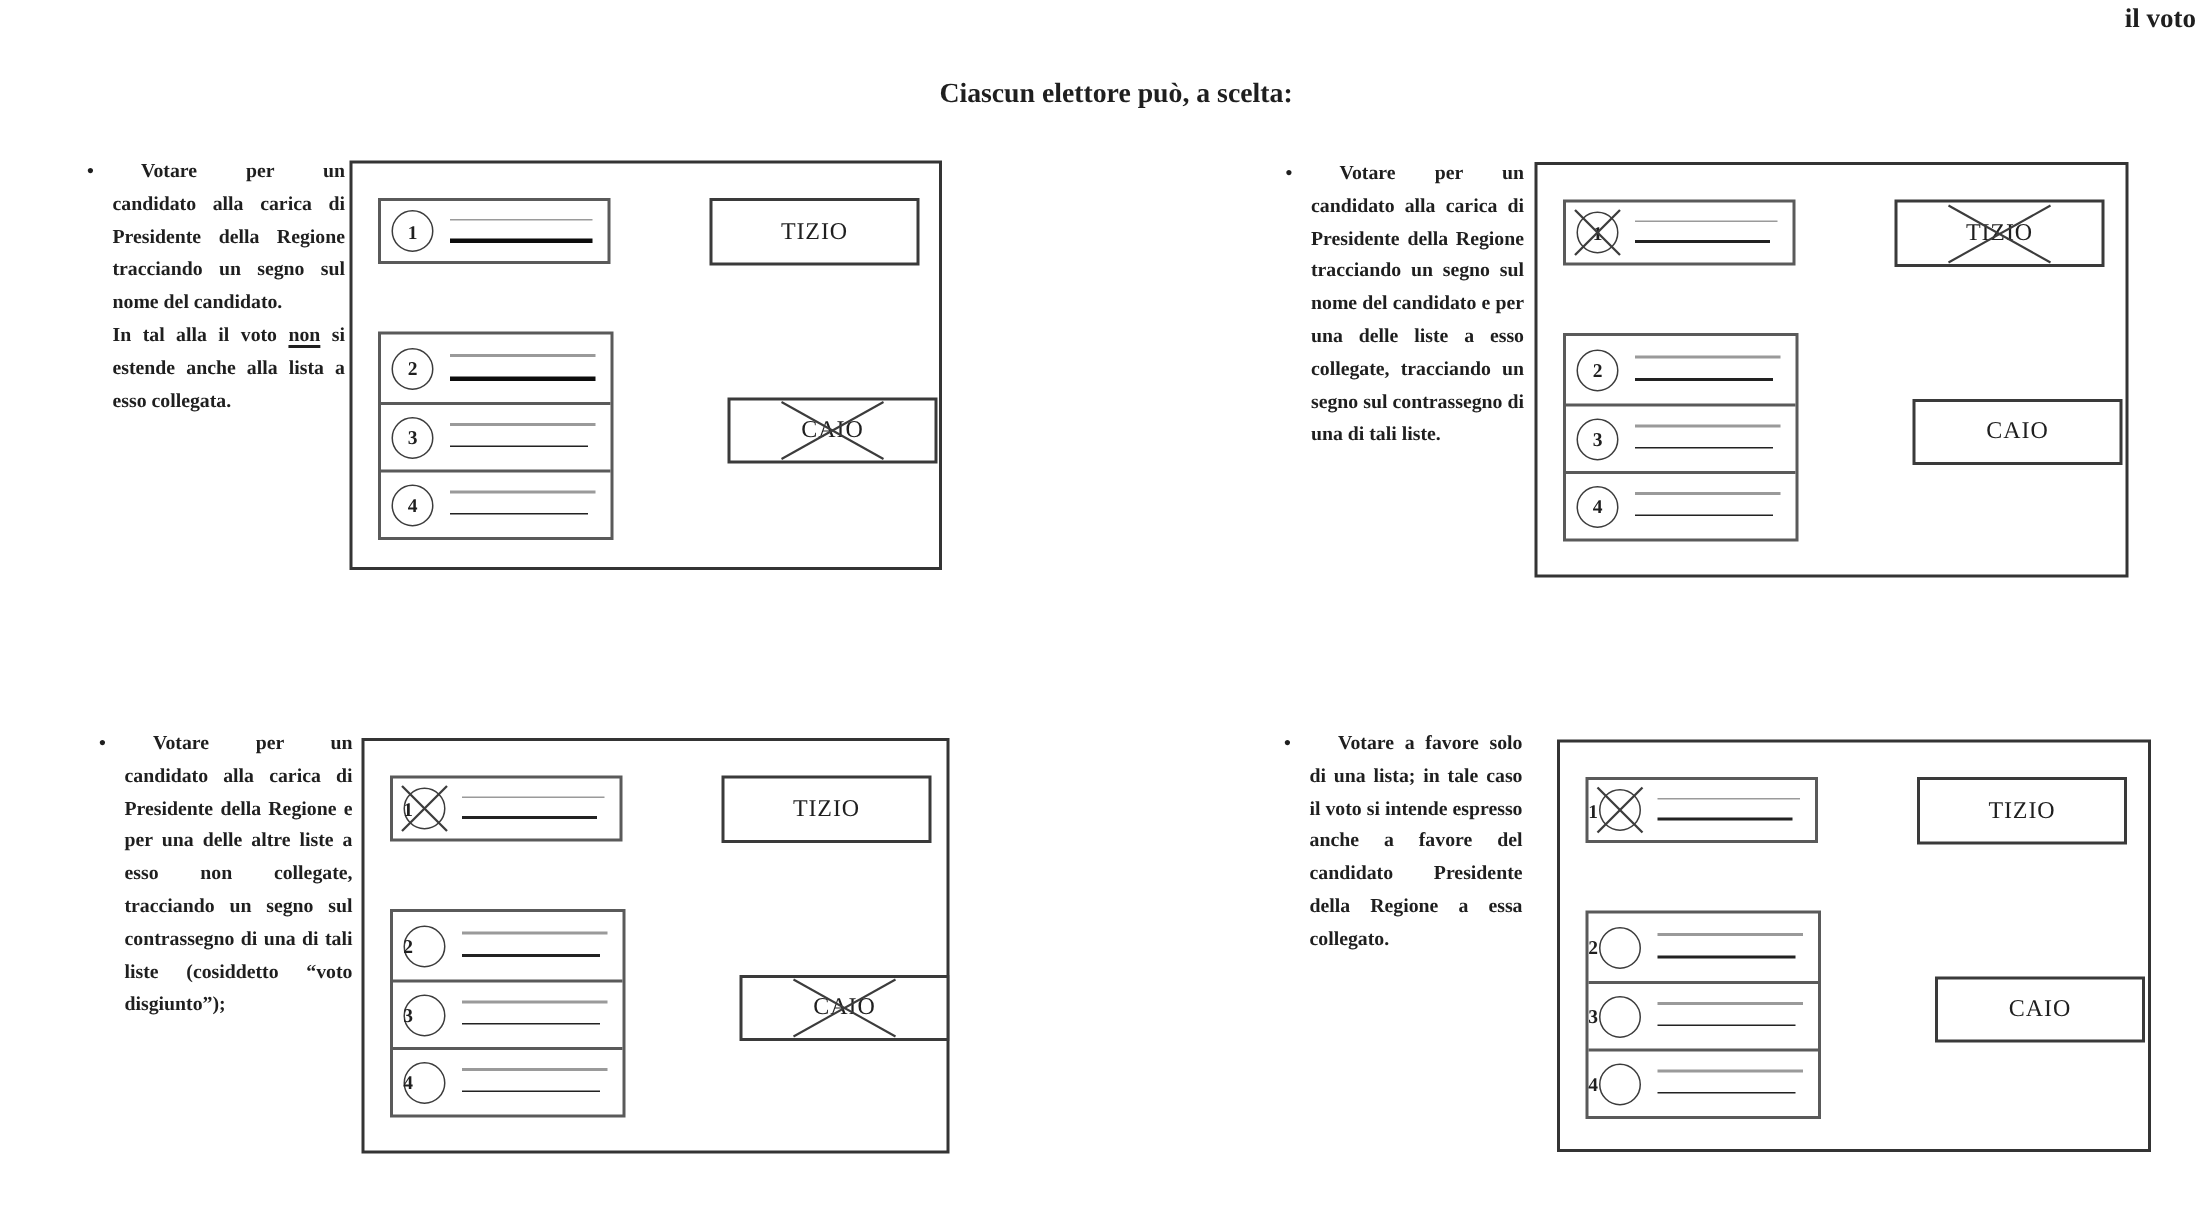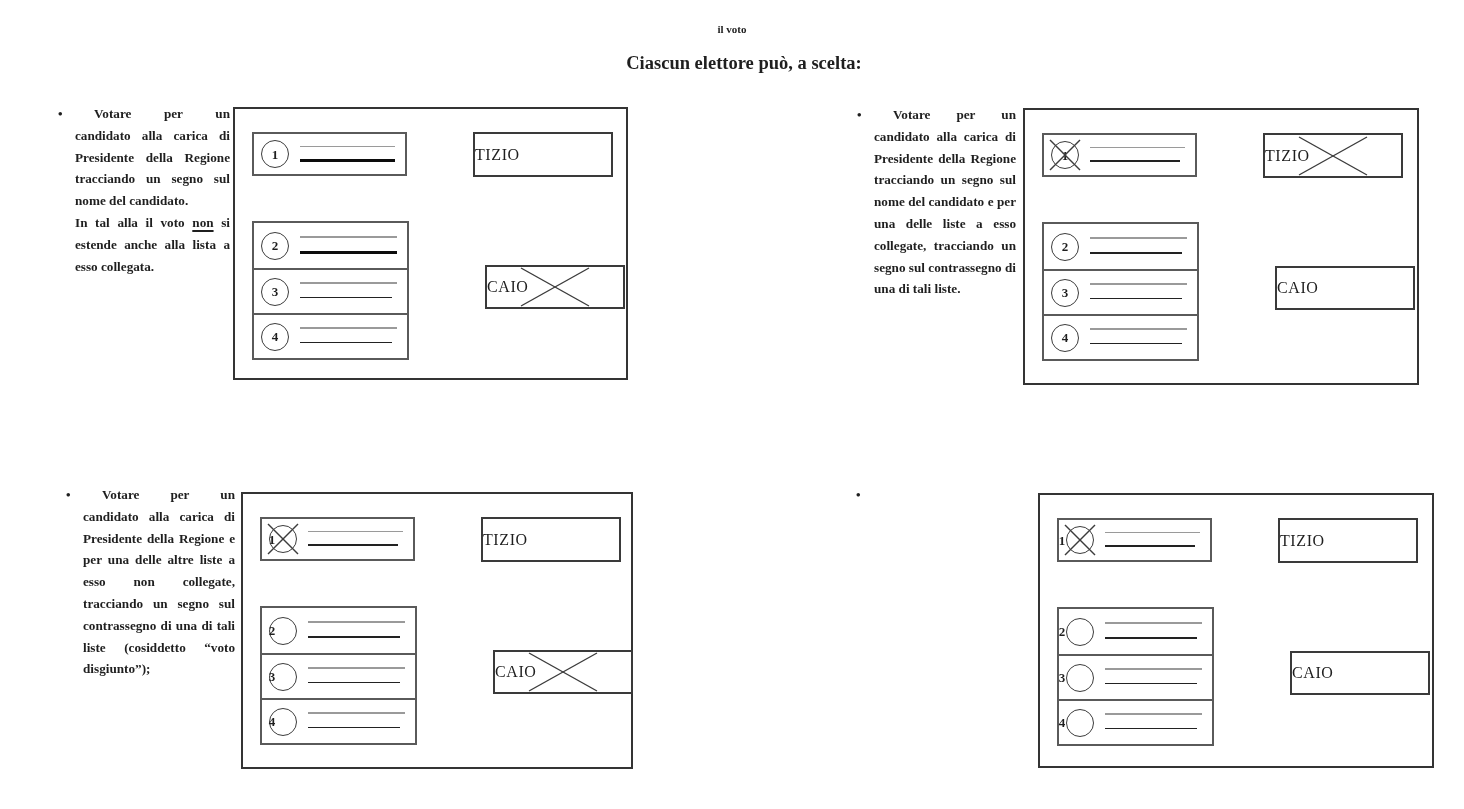--- a/index.html
+++ b/index.html
@@ -7,21 +7,21 @@
   body {
     width: 1464px; height: 809px;
     position: relative;
     background: #ffffff;
     color: #1f1f1f;
     font-family: "Liberation Serif", serif;
     overflow: hidden;
   }
   .page-title {
     position: absolute; top: 2px; left: 0; width: 100%;
-    text-align: center; font-size: 11px; font-weight: bold; margin-top: 21px;
+    text-align: right; font-size: 18px; font-weight: bold;
   }
   .page-subtitle {
     position: absolute; top: 53px; left: 0; width: 100%;
     text-align: center; font-size: 18.5px; font-weight: bold; margin-left: 12px;
   }
 
   
   .text-block {
     position: absolute;
     font-size: 13.2px; line-height: 21.8px;
@@ -58,21 +58,21 @@
 
   .lines { position: absolute; left: 46px; right: 10px; top: 0; height: 100%; }
   .line { position: absolute; left: 0; right: 0; }
   .l1 { top: 29%; height: 1.8px; background: #9a9a9a; }
   .l2 { top: 62%; height: 1.8px; background: #222222; right: 5px; }
   .l2.thick { height: 3px; background: #0c0c0c; right: 0; }
 
   .cand {
     position: absolute; width: 140px; height: 45px;
     border: 2px solid #3a3a3a; background: #fff;
-    display: flex; align-items: center; justify-content: flex-start;
+    display: flex; align-items: center; justify-content: center;
   }
   .cand.tizio { left: 238px; top: 23px; }
   .cand.caio  { left: 238px; top: 156px; height: 44px; margin-left: 12px; }
   .clabel { font-size: 16px; letter-spacing: 0.6px; }
   .candcross {
     position: absolute; left: 50%; top: 50%; transform: translate(-50%,-50%);
     width: 72px; height: 46px; overflow: visible;
   }
   .candcross line { stroke: #3c3c3c; stroke-width: 1.4; }
 </style>
@@ -251,20 +251,21 @@
       <span class="clabel">CAIO</span>
       <svg class="candcross" viewBox="0 0 72 46">
         <line x1="2" y1="4" x2="70" y2="42"></line>
         <line x1="70" y1="4" x2="2" y2="42"></line>
       </svg>
     </div>
   </div>
 
 <div class="text-block" style="left:854px; top:484px; width:161px;">
     <span class="bullet">•</span>
+    <p class="first"><span>Votare a favore solo di una lista; in tale caso il voto si intende espresso anche a favore del candidato Presidente della Regione a essa collegato.</span></p>
   </div>
 <div class="ballot" style="left:1038px; top:493px; width:396px; height:275px;">
     <div class="lbox list1">
       <div class="circle">
         <span class="num" style="left: calc(50% - 18px);">1</span>
         <svg class="xmark" viewBox="0 0 40 40">
           <line x1="5" y1="5" x2="35" y2="35"></line>
           <line x1="35" y1="5" x2="5" y2="35"></line>
         </svg>
       </div>

